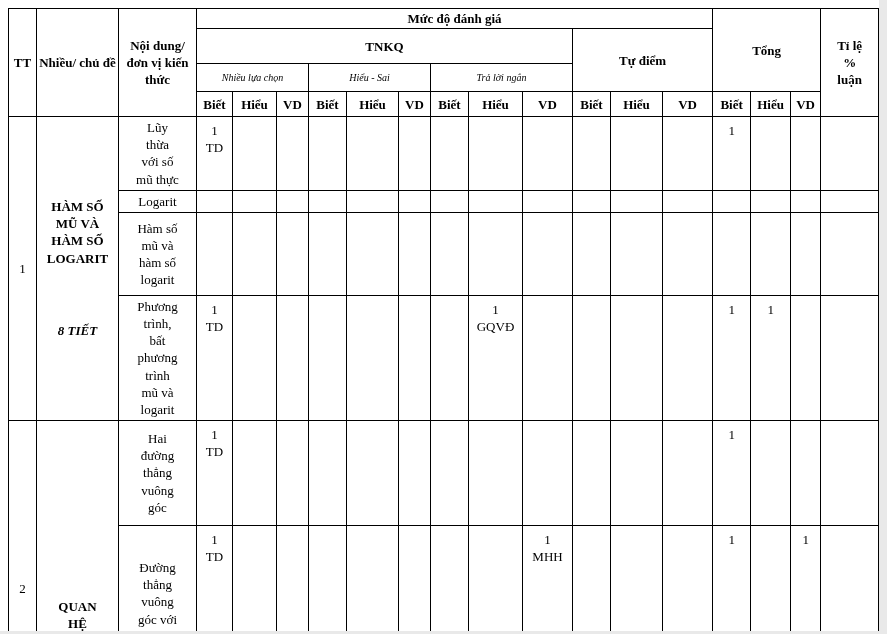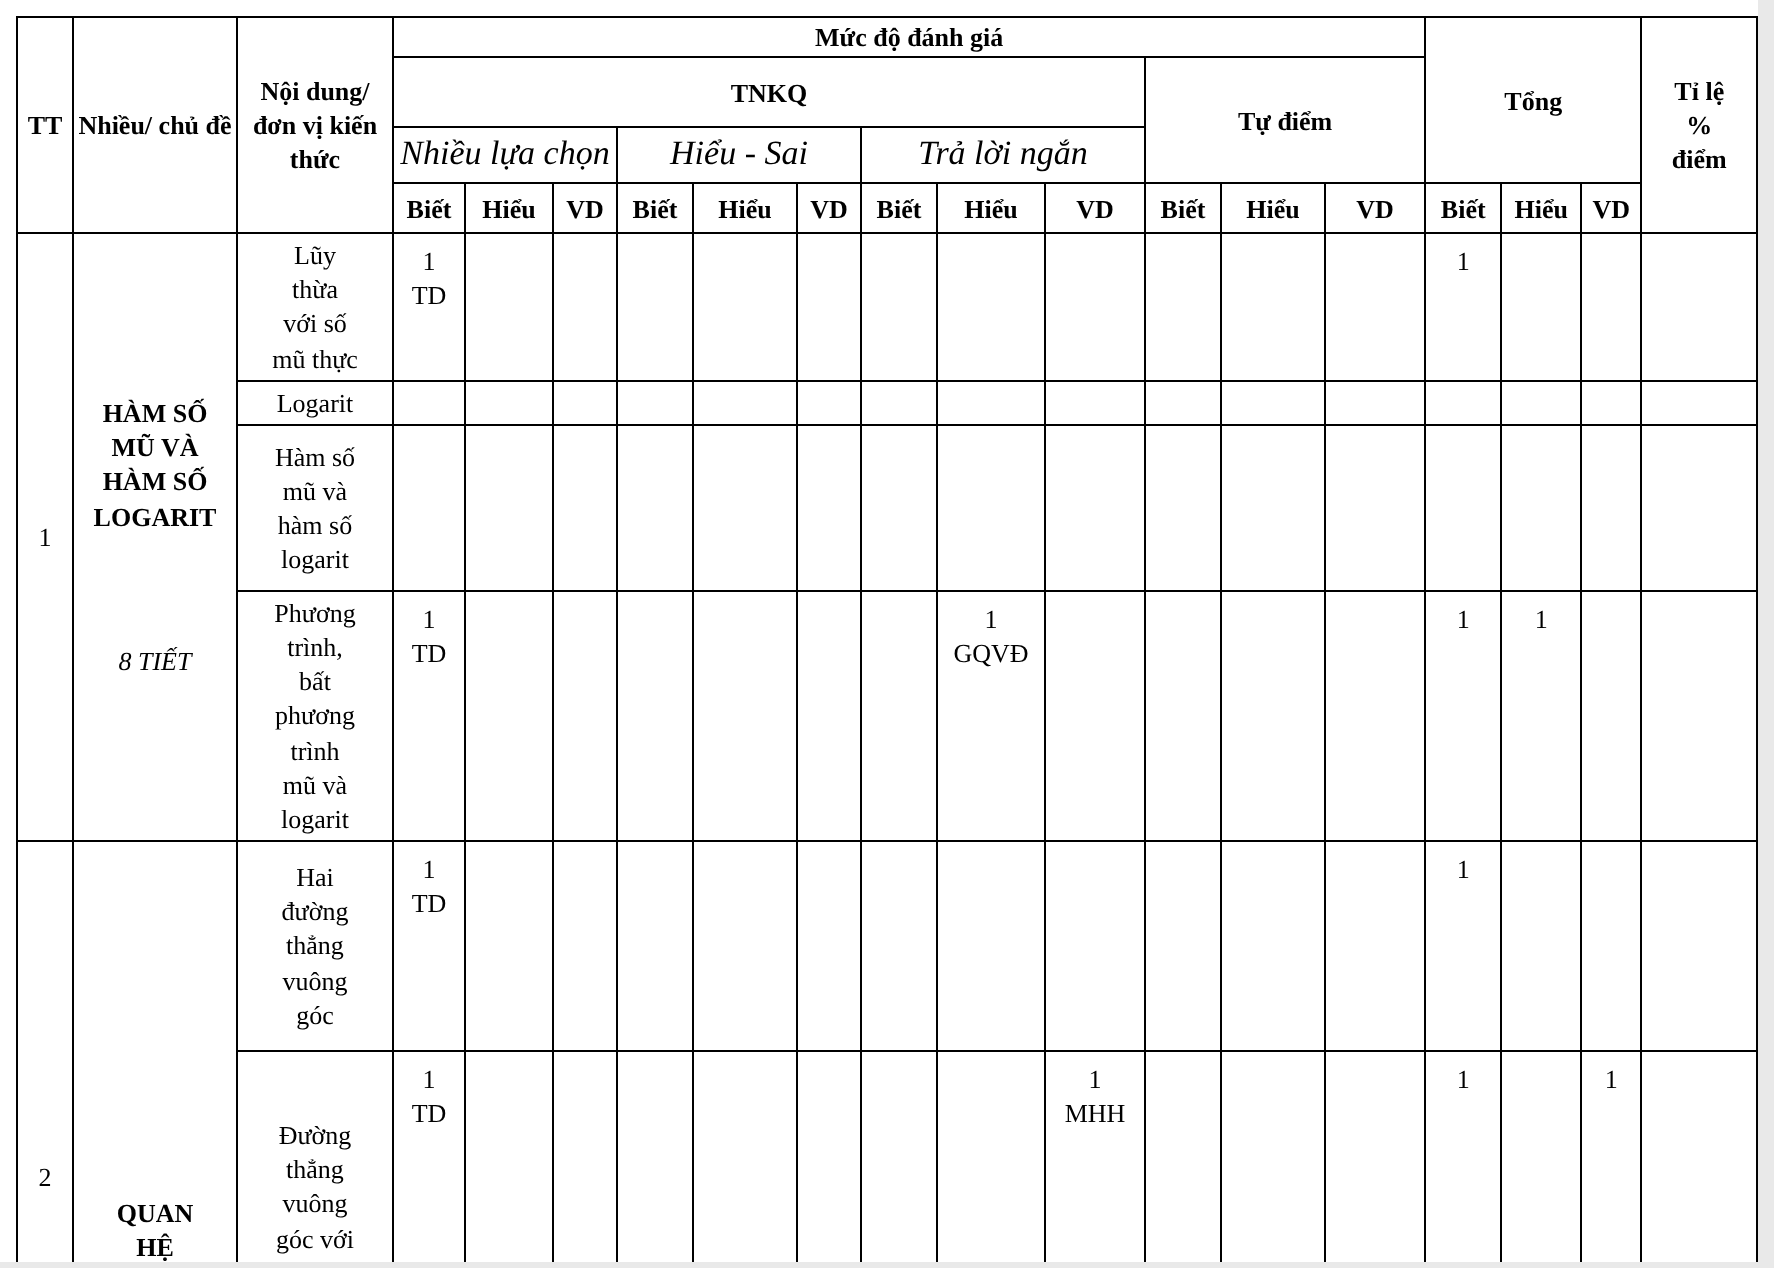--- a/index.html
+++ b/index.html
@@ -34,26 +34,26 @@
     border: 1px solid #000;
     font-size: 13px;
     line-height: 1.32;
     text-align: center;
     vertical-align: middle;
     padding: 1px 2px;
     white-space: pre-line;
     overflow: hidden;
   }
   .hc { font-weight: bold; }
-  .sub { font-weight: normal; font-style: italic; font-size: 17px; }
+  .sub { font-weight: normal; font-style: italic; font-size: 10px; }
   .name-cell { vertical-align: middle; padding: 2px 17px; }
   .val-cell { vertical-align: top; padding-top: 5px; }
   .tt-cell { vertical-align: middle; }
   .chapter-cell { font-weight: bold; vertical-align: middle; padding: 2px 3px; }
-  .ch-duration { font-style: italic; font-weight: normal; margin-top: 38px; }
+  .ch-duration { font-style: italic; font-weight: bold; margin-top: 38px; }
   .push-down { vertical-align: top; }
   .push-down .pad { padding-top: 158px; }
   .tt-pad { padding-top: 166px; }
 </style>
 </head>
 <body>
 
 <div class="viewport">
   <div class="page">
     <table class="matrix">
@@ -81,21 +81,21 @@
       <tbody>
 
         <tr style="height:17px">
           <td rowspan="4" class="hc">TT</td>
           <td rowspan="4" class="hc">Nhiều/ chủ đề</td>
           <td rowspan="4" class="hc">Nội dung/đơn vị kiến thức</td>
           <td colspan="12" class="hc">Mức độ đánh giá</td>
           <td colspan="3" rowspan="3" class="hc">Tổng</td>
           <td rowspan="4" class="hc">Tỉ lệ
 %
-điểm</td>
+luận</td>
         </tr>
 
         <tr style="height:35px">
           <td colspan="9" class="hc">TNKQ</td>
           <td colspan="3" rowspan="2" class="hc">Tự điểm</td>
         </tr>
 
         <tr style="height:28px">
           <td colspan="3" class="sub">Nhiều lựa chọn</td>
           <td colspan="3" class="sub">Hiểu - Sai</td>

